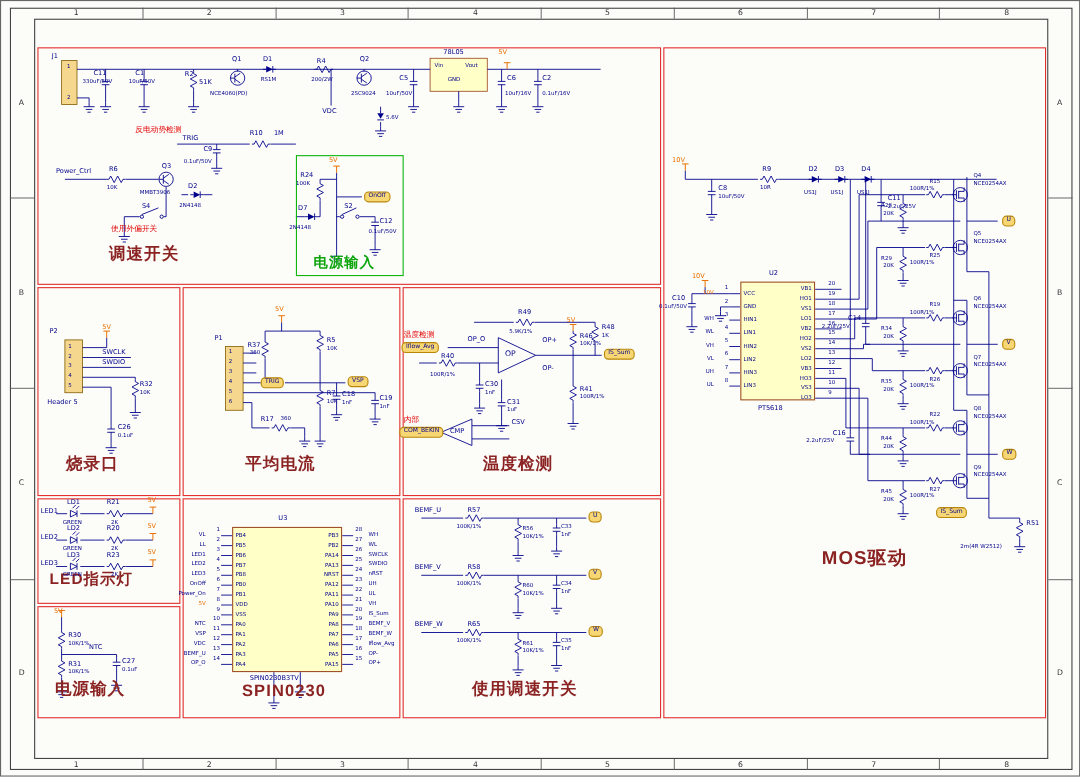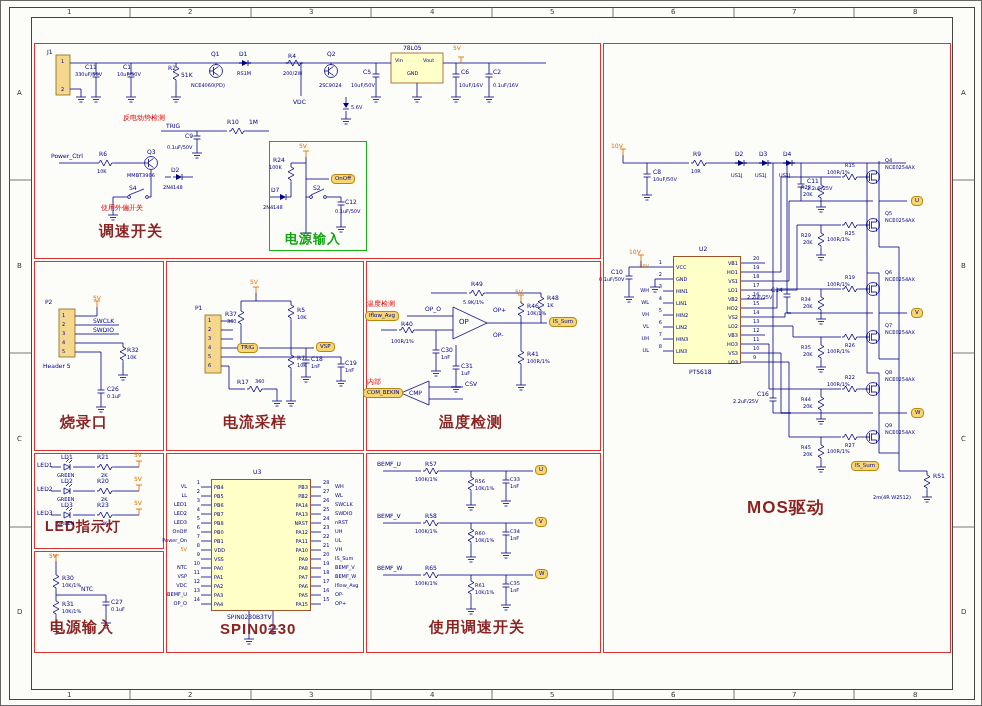--- a/index.html
+++ b/index.html
@@ -304,21 +304,21 @@
   <div class="sec" style="left:365px;top:260px;width:235px;height:190px"></div>
   <div class="sec" style="left:33px;top:452px;width:130px;height:96px"></div>
   <div class="sec" style="left:33px;top:550px;width:130px;height:102px"></div>
   <div class="sec" style="left:165px;top:452px;width:198px;height:200px"></div>
   <div class="sec" style="left:365px;top:452px;width:235px;height:200px"></div>
   <div class="sec" style="left:602px;top:42px;width:348px;height:610px"></div>
 
   <span class="sec-title" style="left:98px;top:222px">调速开关</span>
   <span class="sec-title green" style="left:284px;top:231px">电源输入</span>
   <span class="sec-title" style="left:59px;top:413px">烧录口</span>
-  <span class="sec-title" style="left:222px;top:413px">电流采样</span>
+  <span class="sec-title" style="left:222px;top:413px">平均电流</span>
   <span class="sec-title" style="left:438px;top:413px">温度检测</span>
   <span class="sec-title" style="left:44px;top:518px;font-size:14px">LED指示灯</span>
   <span class="sec-title" style="left:49px;top:618px">电源输入</span>
   <span class="sec-title" style="left:219px;top:620px">SPIN0230</span>
   <span class="sec-title" style="left:428px;top:618px">使用调速开关</span>
   <span class="sec-title" style="left:746px;top:498px;font-size:17px">MOS驱动</span>
 
   <span class="ruler-label" style="left:66px;top:8px">1</span>
   <span class="ruler-label" style="left:187px;top:8px">2</span>
   <span class="ruler-label" style="left:308px;top:8px">3</span>

